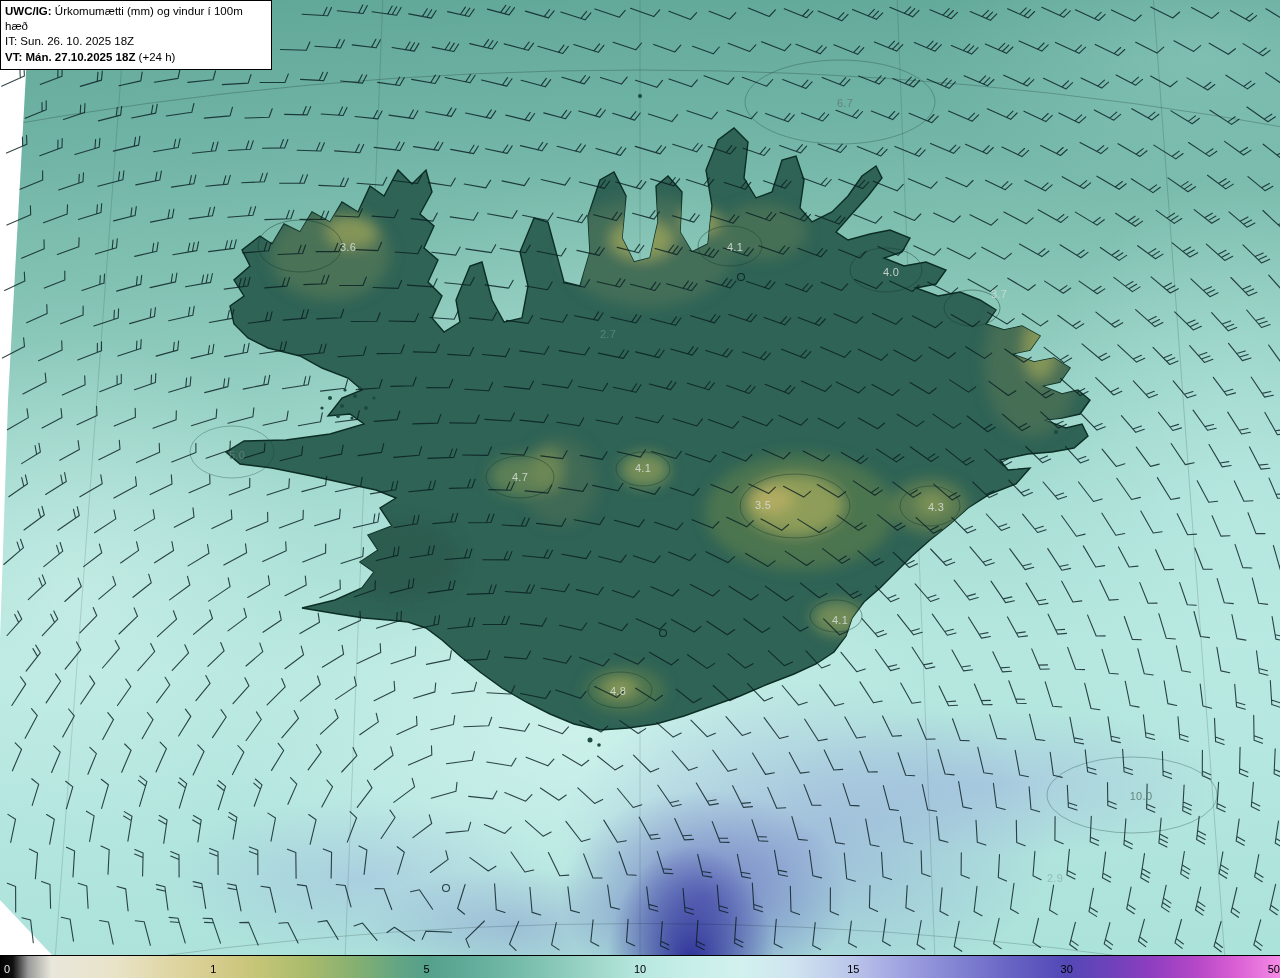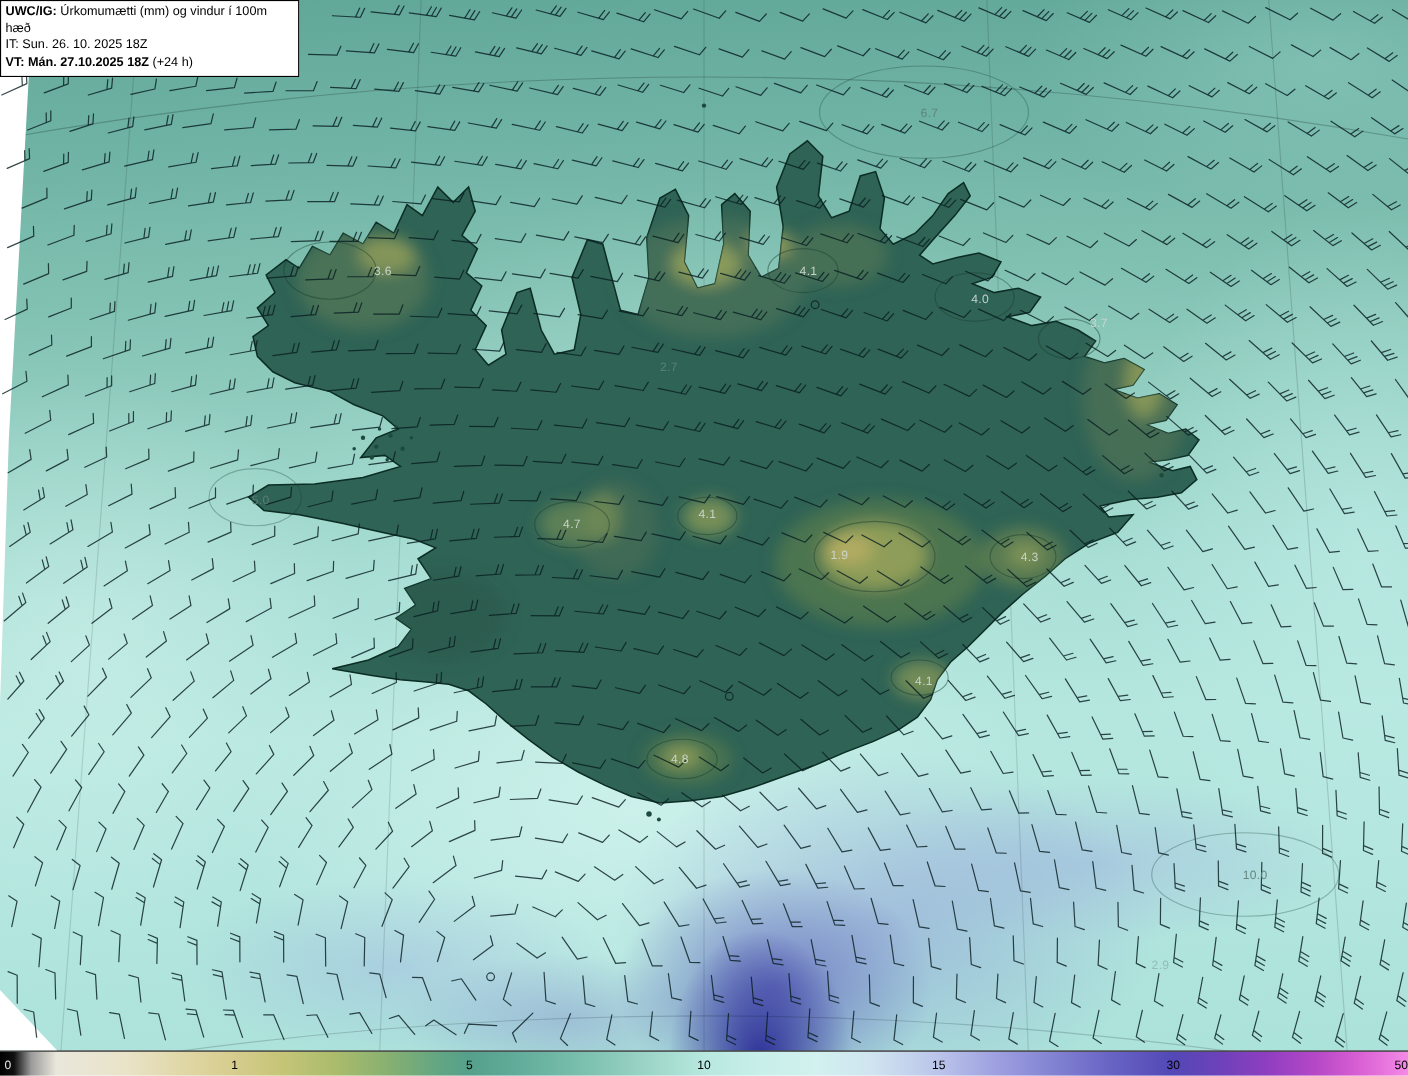--- a/index.html
+++ b/index.html
@@ -1117,21 +1117,21 @@
     <div class="label-layer">
         <div class="precip-label tone-ocean" style="left: 845px; top: 103px;">6.7</div>
         <div class="precip-label tone-land" style="left: 303px; top: 247px; margin-left: 45px;">3.6</div>
         <div class="precip-label tone-land" style="left: 735px; top: 247px;">4.1</div>
         <div class="precip-label tone-land" style="left: 891px; top: 272px;">4.0</div>
         <div class="precip-label tone-land" style="left: 979px; top: 294px; margin-left: 20px;">3.7</div>
         <div class="precip-label tone-faint" style="left: 608px; top: 334px; text-align: center;">2.7</div>
         <div class="precip-label tone-ocean" style="left: 237px; top: 455px;">5.0</div>
         <div class="precip-label tone-land" style="left: 520px; top: 477px;">4.7</div>
         <div class="precip-label tone-land" style="left: 643px; top: 468px;">4.1</div>
-        <div class="precip-label tone-land" style="left: 763px; top: 505px;">1.9</div>
+        <div class="precip-label tone-land" style="left: 763px; top: 505px;">3.5</div>
         <div class="precip-label tone-land" style="left: 936px; top: 507px;">4.3</div>
         <div class="precip-label tone-land" style="left: 840px; top: 620px;">4.1</div>
         <div class="precip-label tone-land" style="left: 618px; top: 691px;">4.8</div>
         <div class="precip-label tone-ocean" style="left: 1141px; top: 796px;">10.0</div>
         <div class="precip-label tone-faint" style="left: 1055px; top: 878px;">2.9</div>
       </div>
 
     <div class="title-box">
       <div>
         <span class="b">UWC/IG:</span><span> Úrkomumætti (mm) og vindur í 100m hæð</span>

